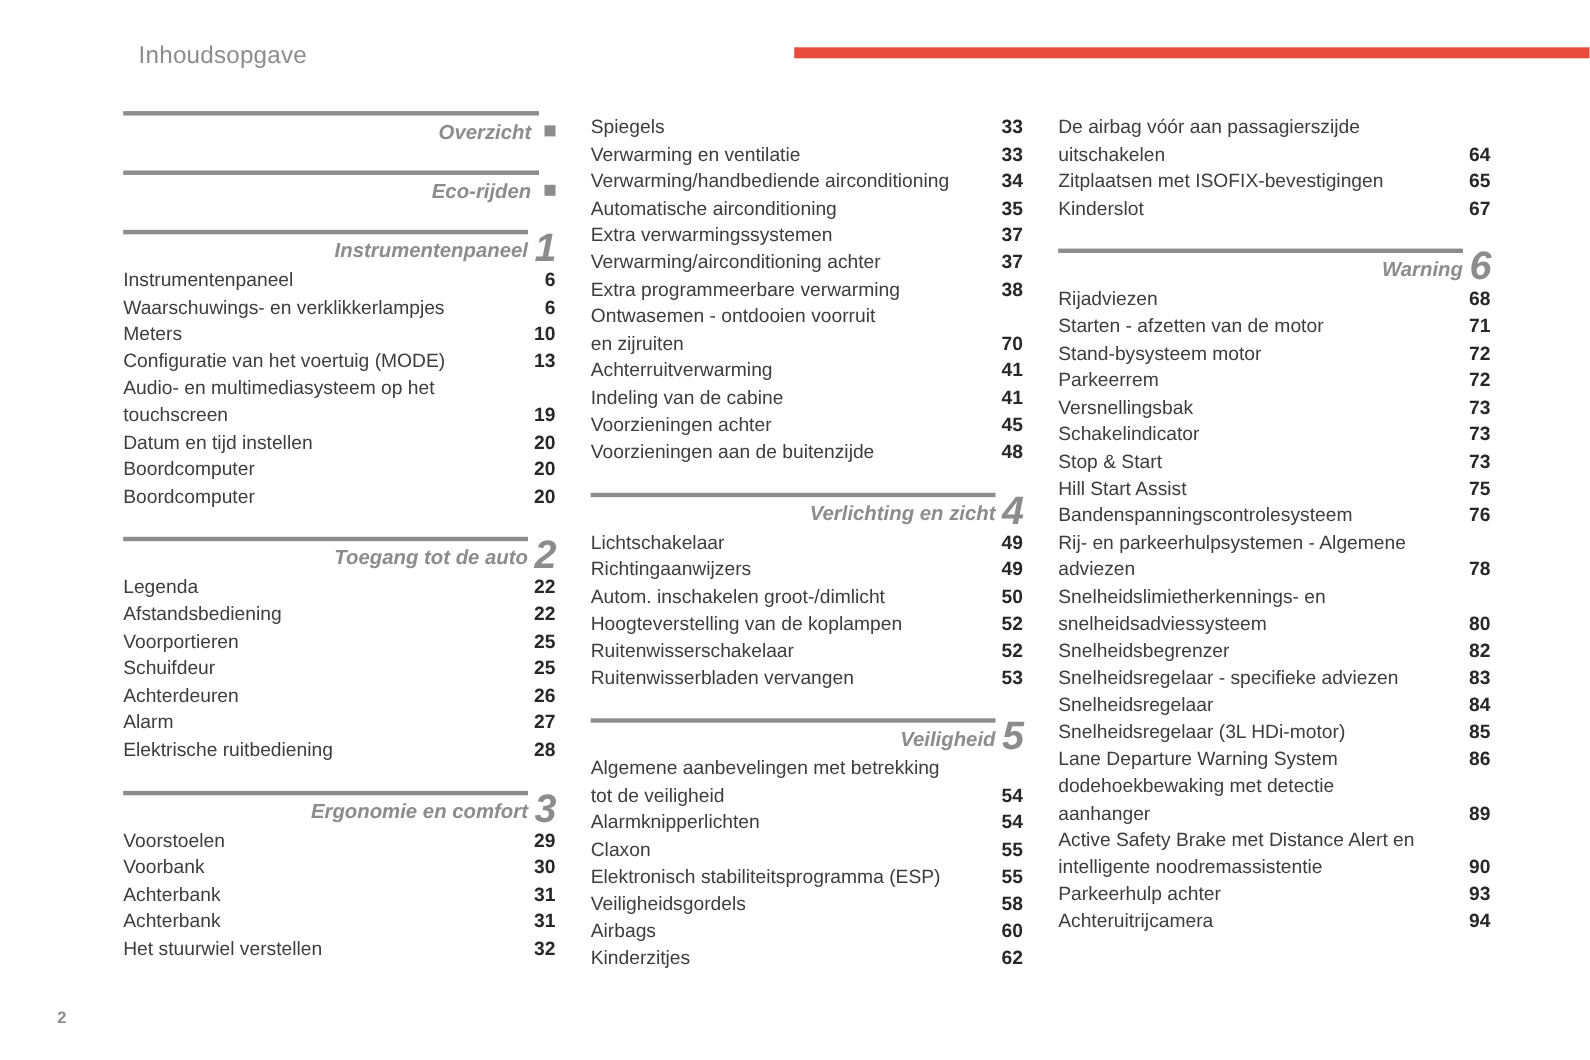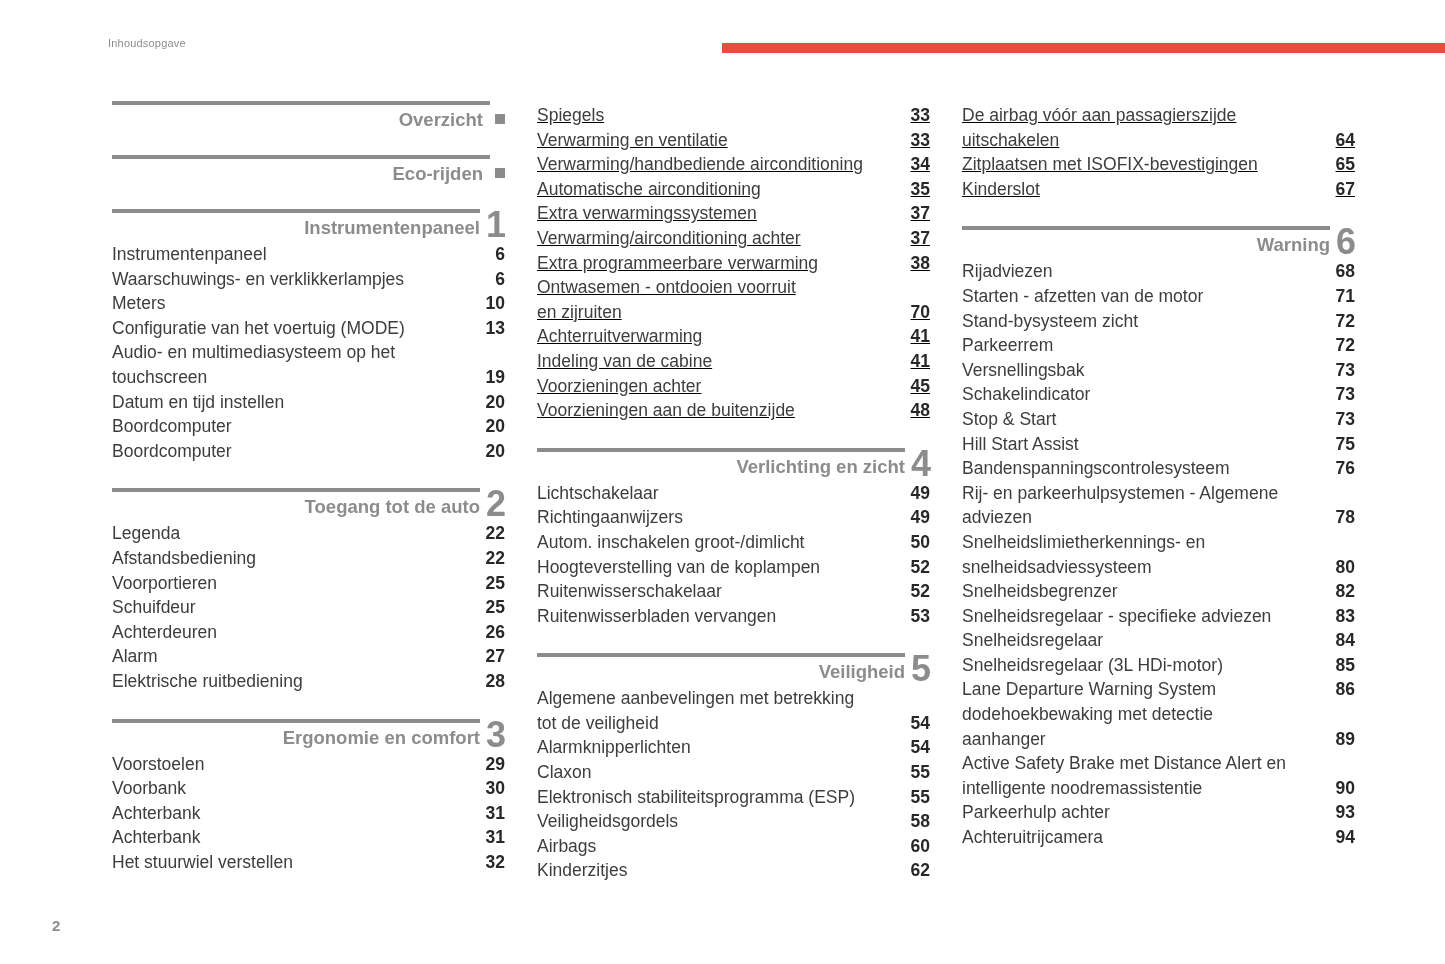--- a/index.html
+++ b/index.html
@@ -2,35 +2,35 @@
 <html style="--accent: #e84c3c; --gray: #8c8c8c;"><head>
 <meta charset="utf-8">
 <style>
   html,body{margin:0;padding:0;}
   body{
     width:1445px;height:964px;background:#ffffff;position:relative;overflow:hidden;
     font-family:"Liberation Sans","DejaVu Sans",sans-serif;
     -webkit-font-smoothing:antialiased;
   }
   .page-heading{
-    position:absolute;left:108px;top:37px;
-    font-size:11px;color:var(--gray,#8c8c8c);letter-spacing:.2px;
+    position:absolute;left:126px;top:37px;
+    font-size:22px;color:var(--gray,#8c8c8c);letter-spacing:.2px;
   }
   .accent-bar{
     position:absolute;left:722px;top:43px;width:723px;height:10px;
     background:var(--accent,#e84c3c);
   }
   .columns{
     position:absolute;left:112px;top:101px;
     display:flex;gap:32px;align-items:flex-start;
   }
   .col{width:393px;flex:0 0 393px;}
 
   
-  .section{position:relative;}
+  .section{position:relative;font-style:italic;}
   .col > .section{margin-top:25px;}
   .col > .section:first-child{margin-top:0;}
   .col > .section + .section{}
   .bar{height:4px;background:var(--gray,#8c8c8c);}
   .numbered .bar{margin-right:25px;}
   .marked .bar{margin-right:15px;}
   .title-row{
     text-align:right;font-weight:700;font-size:18.5px;line-height:21px;
     color:var(--gray,#8c8c8c);padding-top:4px;
   }
@@ -41,21 +41,21 @@
     font-size:36px;line-height:1;font-weight:700;color:var(--gray,#8c8c8c);
     letter-spacing:-1px;
   }
   .marker{
     position:absolute;right:0;top:13px;width:10px;height:10px;
     background:var(--gray,#8c8c8c);
   }
 
   
   .entries{margin-top:4px;}
-  .col > .entries:first-child{margin-top:2px;text-decoration:underline;}
+  .col > .entries:first-child{margin-top:2px;}
   .entry{
     display:flex;align-items:flex-end;
     font-size:17.5px;line-height:24.6px;cursor:default;
   }
   .etitle{flex:1 1 auto;white-space:pre-line;color:#3d3d3d;}
   .epage{flex:0 0 auto;margin-left:6px;font-weight:700;color:#282828;}
 
   .page-number{
     position:absolute;left:52px;top:917px;
     font-size:15px;font-weight:700;color:var(--gray,#8c8c8c);
@@ -326,21 +326,21 @@
       <div class="entries">
         <div class="entry">
           <span class="etitle">Rijadviezen</span>
           <span class="epage">68</span>
         </div>
         <div class="entry">
           <span class="etitle">Starten - afzetten van de motor</span>
           <span class="epage">71</span>
         </div>
         <div class="entry">
-          <span class="etitle">Stand-bysysteem zicht</span>
+          <span class="etitle">Stand-bysysteem motor</span>
           <span class="epage">72</span>
         </div>
         <div class="entry">
           <span class="etitle">Parkeerrem</span>
           <span class="epage">72</span>
         </div>
         <div class="entry">
           <span class="etitle">Versnellingsbak</span>
           <span class="epage">73</span>
         </div>

